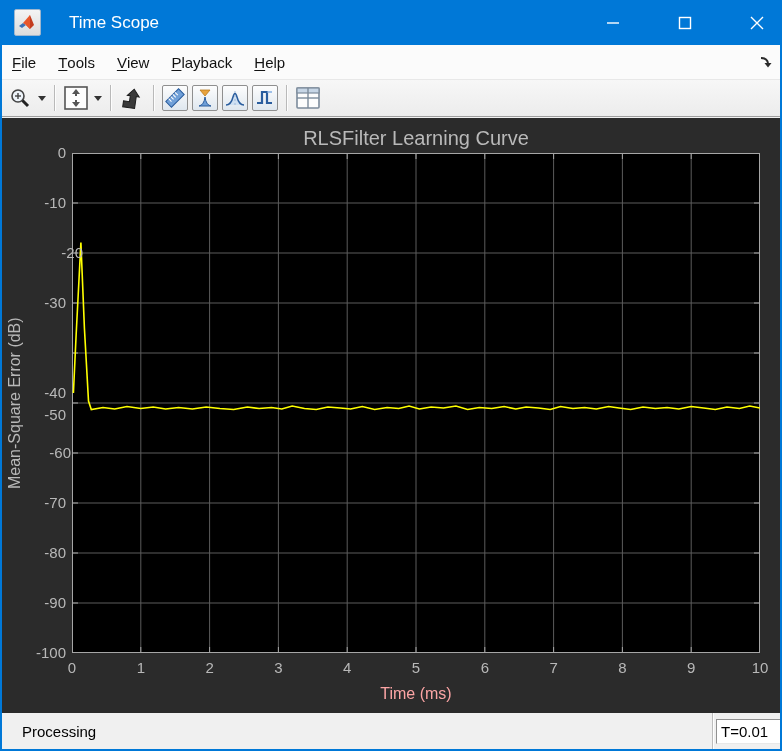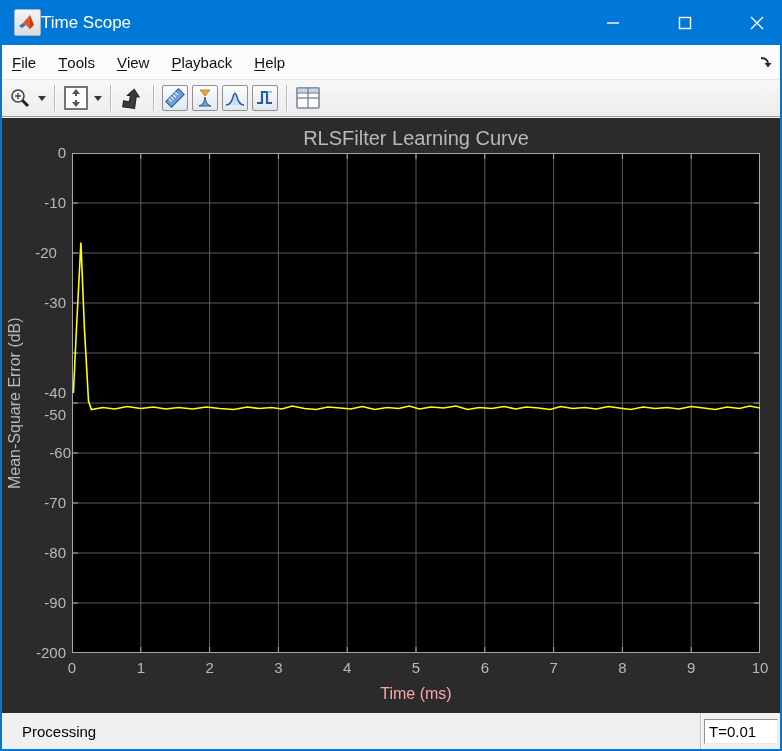--- a/index.html
+++ b/index.html
@@ -5,21 +5,21 @@
   * { margin:0; padding:0; box-sizing:border-box; }
   html,body { width:782px; height:751px; font-family:"Liberation Sans", sans-serif; background:#ffffff; }
   #window {
     position:relative; width:782px; height:751px; overflow:hidden;
     border-left:2px solid #0078d7; border-right:2px solid #0078d7; border-bottom:2px solid #0078d7;
     background:#f0f0f0;
   }
   
   #titlebar { position:absolute; left:-2px; top:0; width:782px; height:45px; background:#0078d7; display:flex; align-items:center; }
   #app-icon { width:27px; height:27px; margin-left:14px; background:linear-gradient(#f4f4f4,#dcdcdc); border:1px solid #9db6cf; border-radius:2px; display:flex; align-items:center; justify-content:center; }
-  #title-text { color:#ffffff; font-size:17px; margin-left:0; flex:1; }
+  #title-text { color:#ffffff; font-size:17px; margin-left:28px; flex:1; }
   .win-btn { width:50px; height:45px; display:flex; align-items:center; justify-content:center; }
   .win-btn svg { display:block; }
   #btn-max { margin-right:22px; }
   #btn-min { margin-right:22px; }
   
   #menubar { position:absolute; left:-2px; top:45px; width:782px; height:35px; background:#fbfbfb; display:flex; align-items:center; border-bottom:1px solid #e8e8e8; }
   .menu-item { font-size:15px; color:#111; padding:0 10px; margin-left:2px; height:100%; display:flex; align-items:center; cursor:default; }
   .menu-item u { text-decoration:underline; text-underline-offset:2px; }
   #dock-icon { margin-left:auto; margin-right:8px; display:flex; align-items:center; }
   
@@ -35,21 +35,21 @@
   #axes { position:absolute; left:72px; top:35px; width:688px; height:500px; background:#000; }
   #axes svg { display:block; }
   .ytick-label { position:absolute; right:716px; width:60px; text-align:right; color:#b8b8b8; font-size:15px; }
   .xtick-label { position:absolute; top:541px; width:44px; text-align:center; color:#b8b8b8; font-size:15px; }
   #xlabel { position:absolute; left:72px; top:567px; width:688px; text-align:center; color:#fca5a5; font-size:16px; }
   #ylabel { position:absolute; left:2px; top:35px; height:500px; width:26px; display:flex; align-items:center; justify-content:center; color:#b8b8b8; font-size:16px; writing-mode:vertical-rl; transform:rotate(180deg); }
   
   #statusbar { position:absolute; left:-2px; top:713px; width:782px; height:36px; background:#f0f0f0; display:flex; align-items:center; }
   #status-left { font-size:15px; color:#000; padding-left:22px; flex:1; }
   #status-groove { width:2px; height:100%; background:linear-gradient(90deg,#bdbdbd 50%,#ffffff 50%); }
-  #status-right-panel { width:80px; height:100%; display:flex; align-items:center; justify-content:flex-start; padding-left:2px; }
+  #status-right-panel { width:68px; height:100%; display:flex; align-items:center; justify-content:flex-start; padding-left:2px; }
   #t-box { width:74px; height:25px; background:#ffffff; border:1px solid #919191; border-right-color:#e8e8e8; border-bottom-color:#e8e8e8; font-size:15px; color:#000; display:flex; align-items:center; padding-left:4px; }
 </style>
 </head>
 <body>
 
 <div id="window">
 
   <div id="titlebar">
     <div id="app-icon">
       <svg width="21" height="21" viewBox="0 0 21 21">
@@ -238,29 +238,29 @@
           <line x1="688" y1="450" x2="682" y2="450" stroke="#a6a6a6" stroke-width="1"></line>
           <line x1="0" y1="500" x2="6" y2="500" stroke="#a6a6a6" stroke-width="1"></line>
           <line x1="688" y1="500" x2="682" y2="500" stroke="#a6a6a6" stroke-width="1"></line>
           <rect x="0.5" y="0.5" width="687" height="499" fill="none" stroke="#a6a6a6" stroke-width="1"></rect>
           <polyline points="1.4,240.0 4.1,182.5 8.9,89.5 12.4,175.0 16.5,248.0 19.3,256.5 31.0,254.5 42.7,256.0 55.0,253.5 68.8,255.5 81.2,254.0 93.6,256.0 106.6,254.5 120.4,256.0 134.2,254.0 147.9,255.5 161.7,256.5 175.4,254.0 187.1,255.5 199.5,254.5 209.8,256.0 220.2,253.0 232.5,255.5 244.2,256.5 255.9,254.0 268.3,255.0 278.6,256.0 290.3,253.5 302.7,256.5 315.1,254.5 326.8,255.5 337.1,253.0 347.4,256.0 359.1,254.0 371.5,255.0 383.9,253.0 395.6,256.5 407.3,254.5 419.7,255.5 432.1,253.5 443.8,256.0 454.1,254.0 466.5,255.0 478.2,256.5 488.5,253.5 500.9,255.5 512.6,254.5 524.3,256.0 536.6,253.5 547.0,255.0 558.7,256.5 571.0,254.0 583.4,255.5 595.1,254.5 606.8,256.0 619.2,253.5 631.6,255.0 643.3,256.5 655.0,254.0 667.4,255.5 677.7,253.0 688.0,255.0" fill="none" stroke="#ffff00" stroke-width="1.6"></polyline>
         </svg>
     </div>
     <div id="tick-labels">
         <div class="ytick-label" style="top: 26px; left: 6px; right: auto; width: 60px;">0</div>
         <div class="ytick-label" style="top: 76px; left: 6px; right: auto; width: 60px;">-10</div>
-        <div class="ytick-label" style="top: 126px; left: 16px; right: auto; width: 60px; text-align: center;">-20</div>
+        <div class="ytick-label" style="top: 126px; left: 23px; right: auto; width: 60px;">-20</div>
         <div class="ytick-label" style="top: 176px; left: 6px; right: auto; width: 60px;">-30</div>
         <div class="ytick-label" style="top: 226px; left: 6px; right: auto; width: 60px; margin-top: 40px;">-40</div>
         <div class="ytick-label" style="top: 276px; left: 6px; right: auto; width: 60px; margin-top: 12px;">-50</div>
         <div class="ytick-label" style="top: 326px; left: 11px; right: auto; width: 60px;">-60</div>
         <div class="ytick-label" style="top: 376px; left: 6px; right: auto; width: 60px;">-70</div>
         <div class="ytick-label" style="top: 426px; left: 6px; right: auto; width: 60px;">-80</div>
         <div class="ytick-label" style="top: 476px; left: 6px; right: auto; width: 60px;">-90</div>
-        <div class="ytick-label" style="top: 526px; left: 6px; right: auto; width: 60px;">-200</div>
+        <div class="ytick-label" style="top: 526px; left: 6px; right: auto; width: 60px;">-100</div>
         <div class="xtick-label" style="left: 50px;">0</div>
         <div class="xtick-label" style="left: 118.8px;">1</div>
         <div class="xtick-label" style="left: 187.6px;">2</div>
         <div class="xtick-label" style="left: 256.4px;">3</div>
         <div class="xtick-label" style="left: 325.2px;">4</div>
         <div class="xtick-label" style="left: 394px;">5</div>
         <div class="xtick-label" style="left: 462.8px;">6</div>
         <div class="xtick-label" style="left: 531.6px;">7</div>
         <div class="xtick-label" style="left: 600.4px;">8</div>
         <div class="xtick-label" style="left: 669.2px;">9</div>

